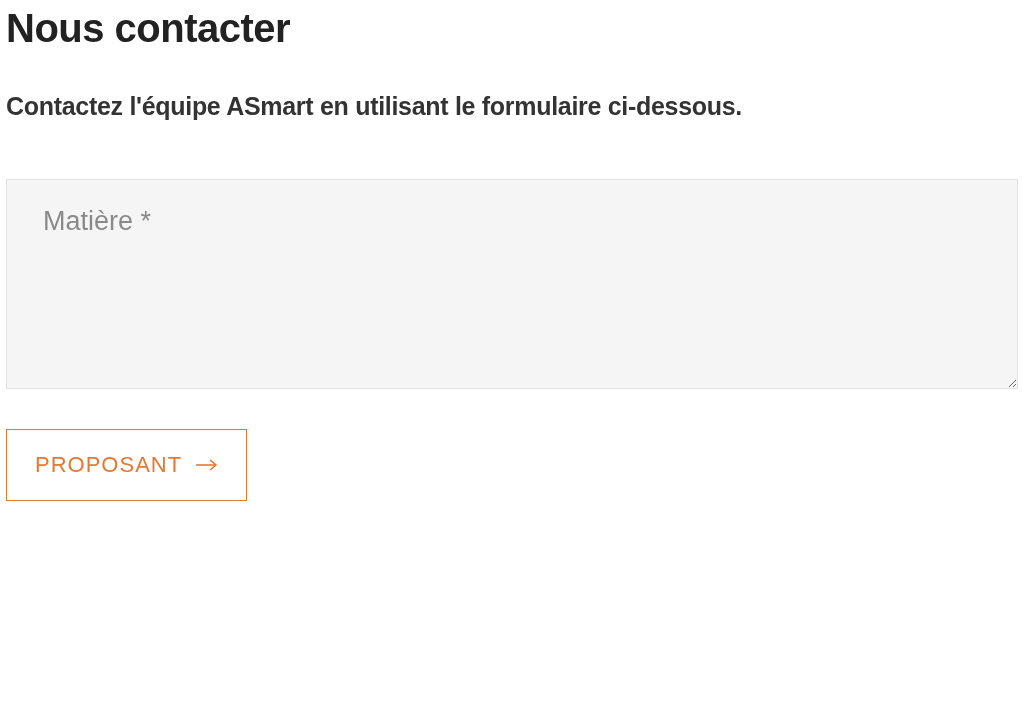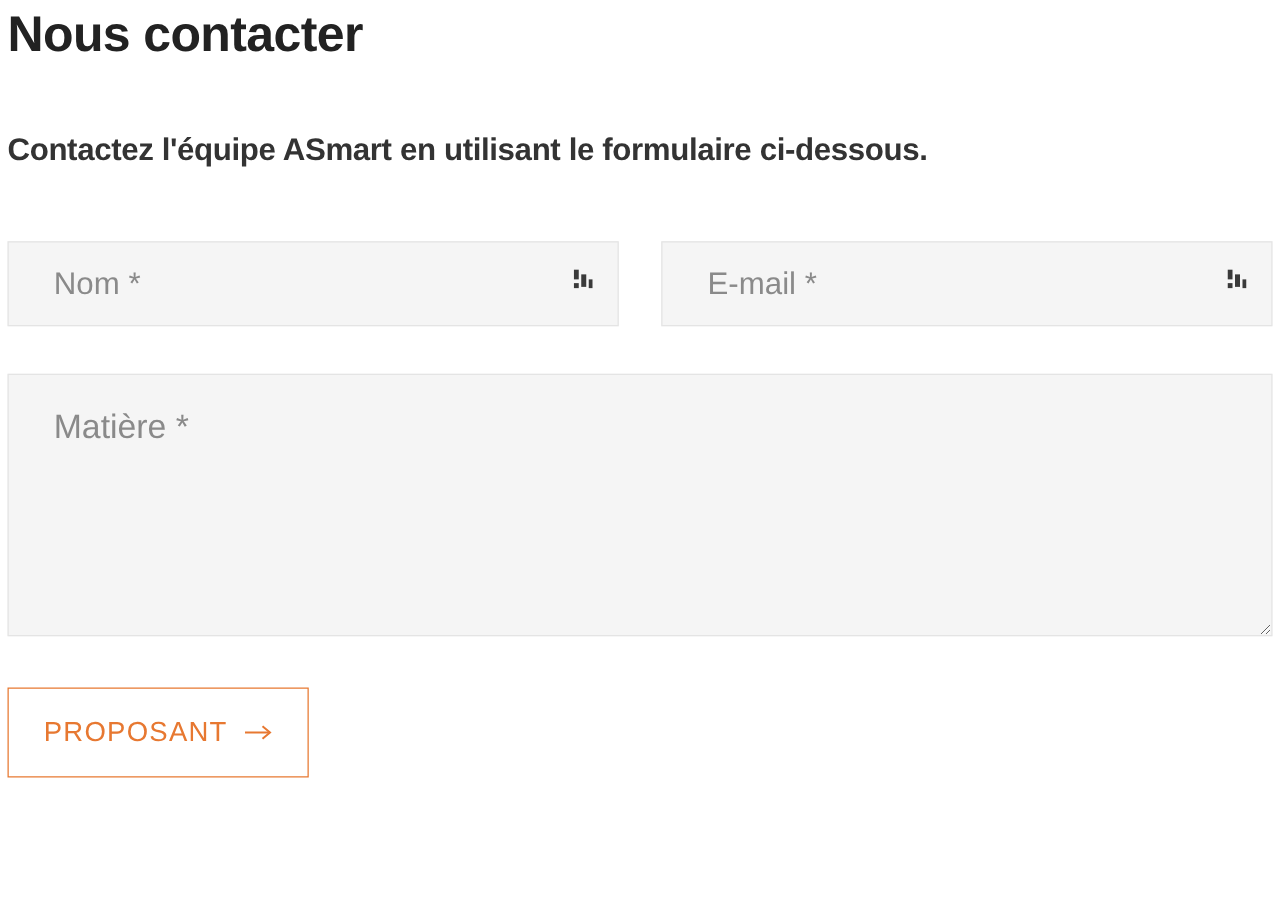--- a/index.html
+++ b/index.html
@@ -13,21 +13,21 @@
   .page {
     padding: 0 6px 0 6px;
   }
   .heading {
     font-size: 40px;
     font-weight: 600;
     color: #222;
     letter-spacing: -0.5px;
     line-height: 1.1;
     margin-top: 6px;
-    margin-bottom: 56px;
+    margin-bottom: 42px;
   }
   .subheading {
     font-size: 25px;
     font-weight: 700;
     color: #333;
     letter-spacing: -0.3px;
     margin-bottom: 58px;
   }
   .row {
     display: flex;
@@ -95,44 +95,20 @@
 </style>
 </head>
 <body>
 
 <div class="page">
 
   <h1 class="heading">Nous contacter</h1>
 
   <p class="subheading">Contactez l'équipe ASmart en utilisant le formulaire ci-dessous.</p>
 
-  <div class="row">
-    <div class="field">
-      <input type="text" class="input" placeholder="Nom *" style="">
-      <span class="extension-icon">
-        <svg width="16" height="18" viewBox="0 0 16 18">
-          <rect x="0" y="0" width="4" height="8" fill="#3a3a3a"></rect>
-          <rect x="6" y="4" width="4" height="10" fill="#3a3a3a"></rect>
-          <rect x="0" y="11" width="4" height="4" fill="#3a3a3a"></rect>
-          <rect x="12" y="8" width="3" height="7" fill="#3a3a3a"></rect>
-        </svg>
-      </span>
-    </div>
-    <div class="field">
-      <input type="text" class="input" placeholder="E-mail *" style="">
-      <span class="extension-icon">
-        <svg width="16" height="18" viewBox="0 0 16 18">
-          <rect x="0" y="0" width="4" height="8" fill="#3a3a3a"></rect>
-          <rect x="6" y="4" width="4" height="10" fill="#3a3a3a"></rect>
-          <rect x="0" y="11" width="4" height="4" fill="#3a3a3a"></rect>
-          <rect x="12" y="8" width="3" height="7" fill="#3a3a3a"></rect>
-        </svg>
-      </span>
-    </div>
-  </div>
 
 
   <div class="row" style="margin-bottom:0;">
     <div class="field">
       <textarea class="textarea" placeholder="Matière *" style=""></textarea>
     </div>
   </div>
 
   <button class="submit-btn">
     <span>PROPOSANT</span>

